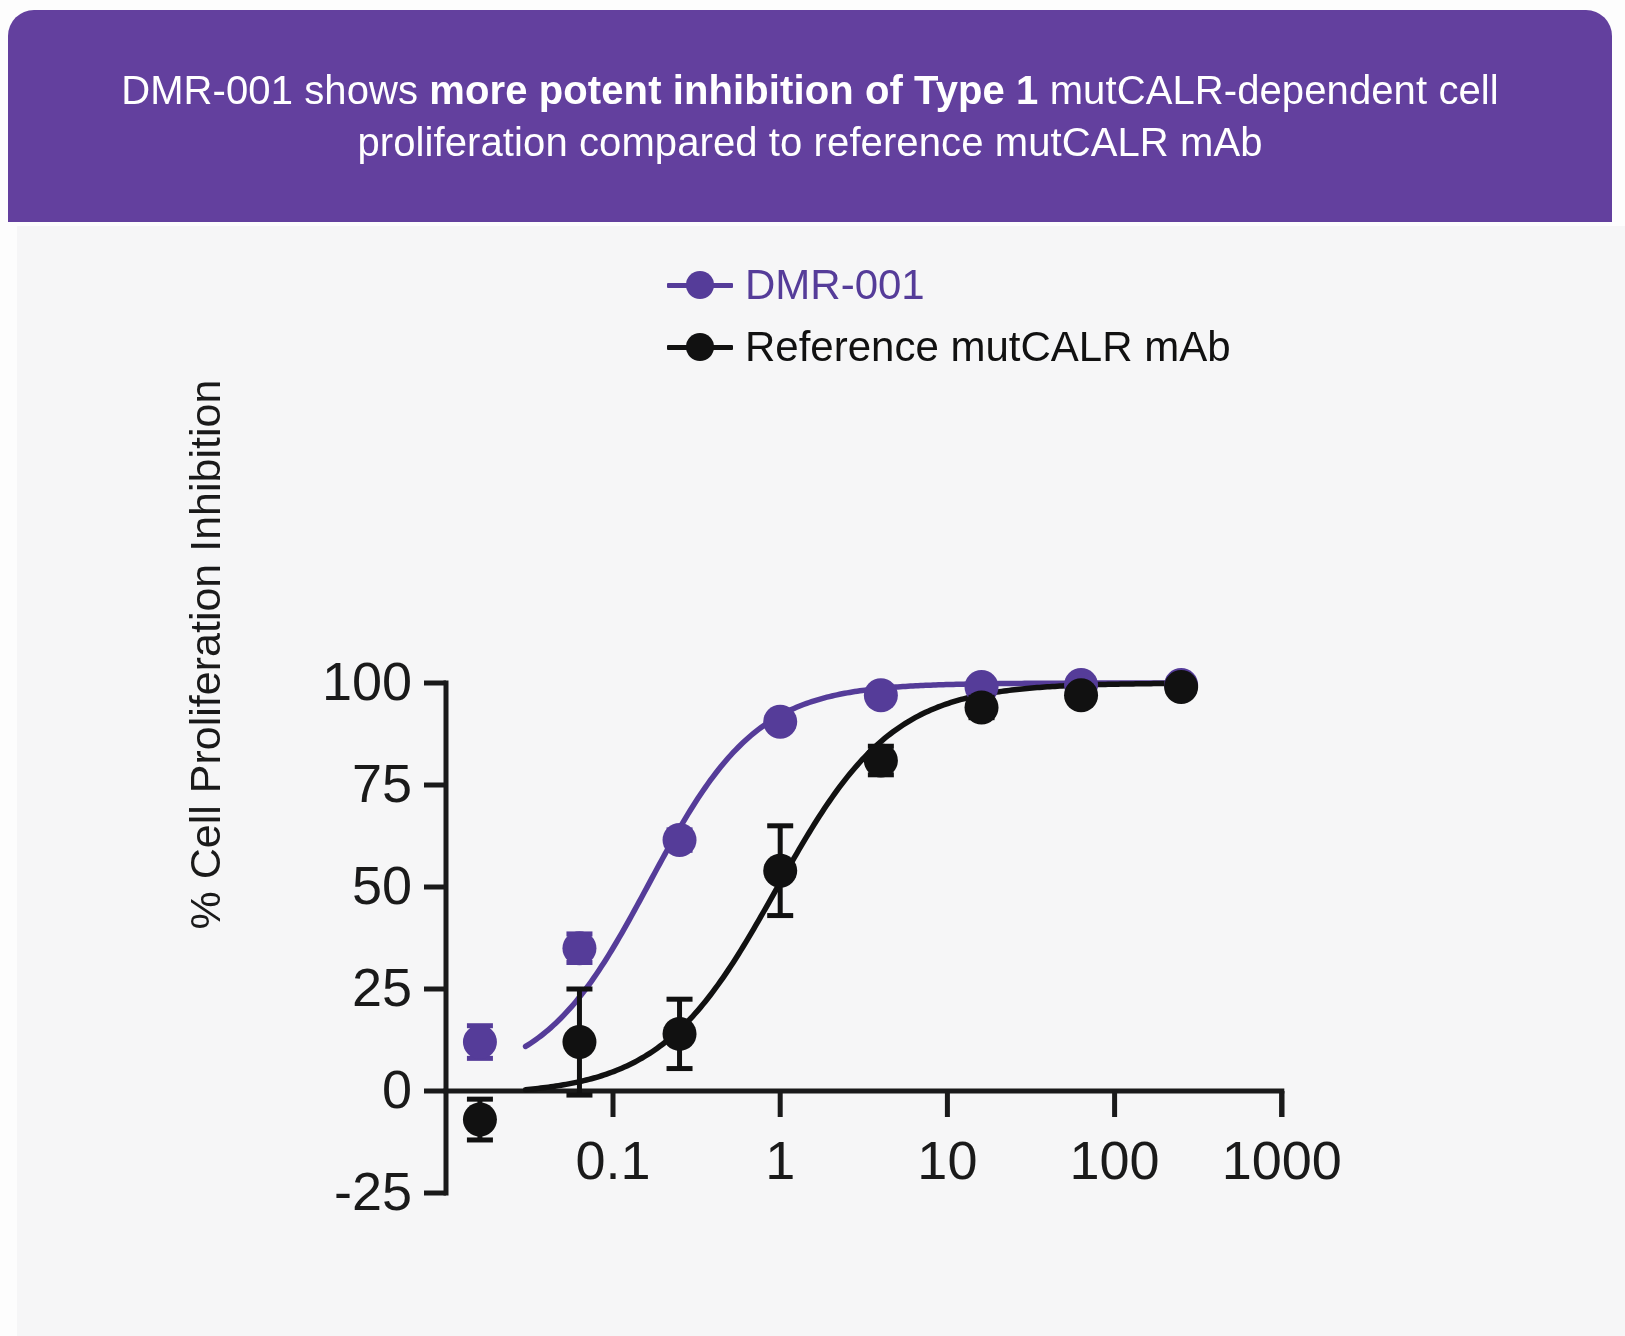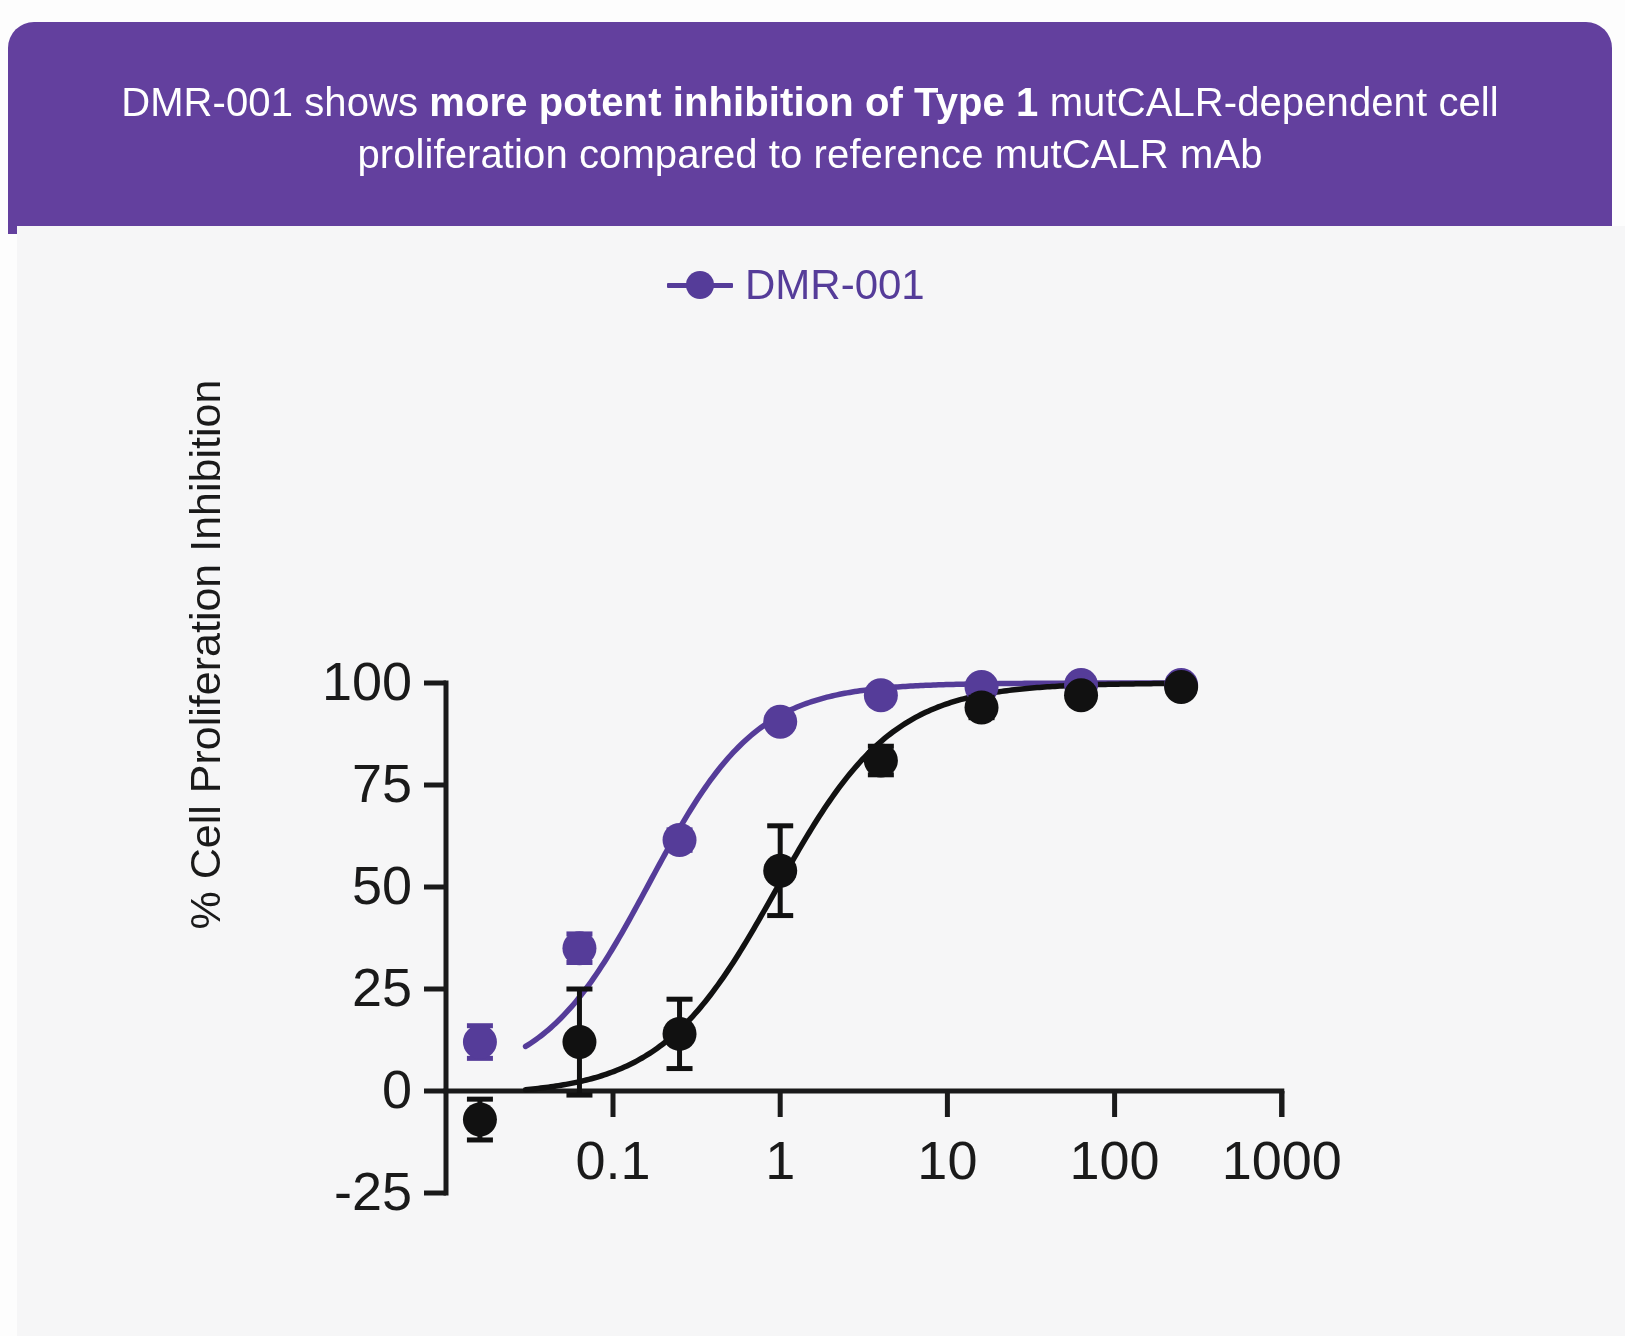--- a/index.html
+++ b/index.html
@@ -6,21 +6,21 @@
   body{
     width:1625px;height:1336px;
     background:#ffffff;
     font-family:"Liberation Sans", sans-serif;
     overflow:hidden;
   }
   #root{position:relative;width:1625px;height:1336px;background:#fdfdfd;}
 
   
   .banner{
-    position:absolute;left:8px;top:22px;width:1604px;height:212px;
+    position:absolute;left:8px;top:10px;width:1604px;height:212px;
     background:#63409e;
     border-radius:26px 26px 0 0;
     display:flex;align-items:center;justify-content:center;
     box-sizing:border-box;padding:0 40px;
   }
   .banner-text{
     color:#ffffff;
     font-size:40px;
     line-height:1.30;
     text-align:center;
@@ -76,20 +76,27 @@
 
   <div class="panel">
 
     <div class="legend">
       <div class="legend-row">
         <span class="legend-marker">
           <span class="bar" style="background:#553C99"></span>
           <span class="dot" style="background:#553C99"></span>
         </span>
         <span class="legend-label" style="color:#553C99">DMR-001</span>
+      </div>
+      <div class="legend-row">
+        <span class="legend-marker">
+          <span class="bar" style="background:#111111"></span>
+          <span class="dot" style="background:#111111"></span>
+        </span>
+        <span class="legend-label" style="color:#111111">Reference mutCALR mAb</span>
       </div>
     </div>
 
     <div class="plot-wrap">
       <svg id="plot" width="1625" height="1110" viewBox="0 0 1625 1110">
           <line x1="429" y1="457" x2="429" y2="967" stroke="#1a1a1a" stroke-width="5" stroke-linecap="square"></line>
           <line x1="429" y1="865" x2="1264.8" y2="865" stroke="#1a1a1a" stroke-width="5" stroke-linecap="square"></line>
           <line x1="1264.8" y1="865" x2="1264.8" y2="891" stroke="#1a1a1a" stroke-width="5"></line>
           <line x1="429" y1="967" x2="407" y2="967" stroke="#1a1a1a" stroke-width="5"></line>
           <text x="395" y="984" text-anchor="end" font-size="54" font-family="&quot;Liberation Sans&quot;, sans-serif" fill="#1a1a1a">-25</text>

